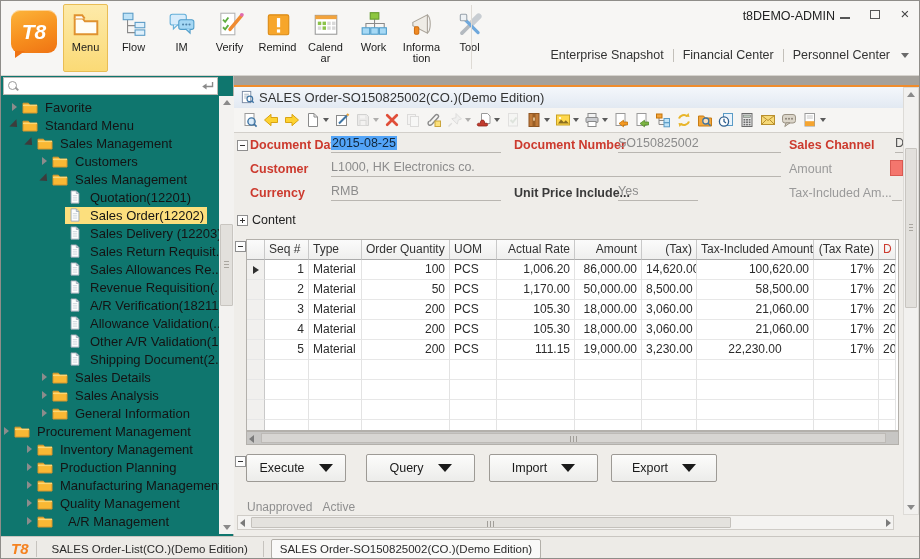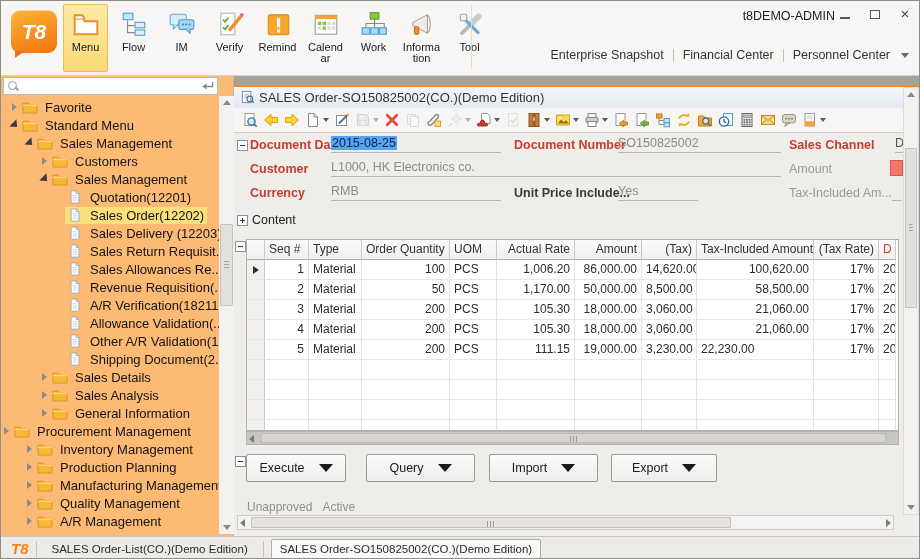--- a/index.html
+++ b/index.html
@@ -26,21 +26,21 @@
   .winbtn { width:16px; height:14px; display:flex; align-items:center; justify-content:center; cursor:pointer; }
   .wmin { width:10px; height:2px; background:#555; margin-top:8px; }
   .wmax { width:10px; height:9px; border:1.5px solid #555; }
   .wclose { font-size:15px; color:#444; line-height:12px; }
   .navlinks { position:absolute; right:12px; top:47px; display:flex; align-items:center; gap:9px; font-size:12.5px; color:#333; }
   .navlink { cursor:pointer; }
   .navsep { width:1px; height:13px; background:#c3c0ba; }
   .navcaret { width:0; height:0; border-left:4px solid transparent; border-right:4px solid transparent; border-top:5px solid #6a6a6a; margin-left:2px; }
 
   
-  .sidebar { position:absolute; left:0; top:75px; width:233px; height:460px; background:#fdba74; border-right:1px solid #b9b5af; }
+  .sidebar { position:absolute; left:0; top:75px; width:233px; height:460px; background:#0f766e; border-right:1px solid #b9b5af; }
   .search { position:absolute; left:2px; top:1px; width:215px; height:18px; border:1px solid #bdbab5; background:#fff; display:flex; align-items:center; padding:0 3px; }
   .search input { flex:1; border:none; outline:none; font-size:11px; min-width:0; }
   .mag { width:12px; height:12px; position:relative; margin-right:3px; }
   .mag::before { content:""; position:absolute; left:1px; top:1px; width:7px; height:7px; border:1.5px solid #9a9a9a; border-radius:50%; }
   .mag::after { content:""; position:absolute; left:8px; top:8px; width:4px; height:1.5px; background:#9a9a9a; transform:rotate(45deg); }
   .tree { position:absolute; left:0; top:22px; width:218px; height:436px; overflow:hidden; }
   .titem { height:18px; display:flex; align-items:center; white-space:nowrap; cursor:pointer; }
   .tarrow { width:11px; height:11px; display:flex; align-items:center; justify-content:center; flex:0 0 11px; }
   .ac { width:0; height:0; border-left:5px solid #8c8c8c; border-top:4px solid transparent; border-bottom:4px solid transparent; }
   .ae { width:0; height:0; border-left:6px solid #3c3c3c; border-top:5px solid transparent; border-bottom:5px solid transparent; transform:rotate(45deg); }
@@ -569,21 +569,21 @@
                 <path d="M1 5.4h14" stroke="#fcd675" stroke-width="1.4"></path>
               </svg>
             </span>
             <span class="tlabel">Quality Management</span>
           </span>
         </div>
         <div class="titem" style="padding-left: 23px;">
           <span class="tarrow">
             <span class="ac"></span>
           </span>
-          <span style="display: flex; align-items: center;">
+          <span style="display: flex; align-items: center; gap: 8px;">
             <span class="tico">
               <svg viewBox="0 0 16 14">
                 <path d="M1 3.2h5.4L8 5.2h7v7.8H1z" fill="#f9b834" stroke="#d6952d"></path>
                 <path d="M1 5.4h14" stroke="#fcd675" stroke-width="1.4"></path>
               </svg>
             </span>
             <span class="tlabel">A/R Management</span>
           </span>
         </div>
         <div class="titem" style="padding-left: 23px;">
@@ -904,21 +904,21 @@
         </div>
         <div class="grow">
           <span class="gcell gsel" style="width: 18px; flex: 0 0 18px;"></span>
           <span class="gcell" style="width: 44px; flex: 0 0 44px; text-align: right;">5</span>
           <span class="gcell" style="width: 53px; flex: 0 0 53px; text-align: left;">Material</span>
           <span class="gcell" style="width: 88px; flex: 0 0 88px; text-align: right;">200</span>
           <span class="gcell" style="width: 47px; flex: 0 0 47px; text-align: left;">PCS</span>
           <span class="gcell" style="width: 78px; flex: 0 0 78px; text-align: right;">111.15</span>
           <span class="gcell" style="width: 67px; flex: 0 0 67px; text-align: right;">19,000.00</span>
           <span class="gcell" style="width: 55px; flex: 0 0 55px; text-align: right;">3,230.00</span>
-          <span class="gcell" style="width: 117px; flex: 0 0 117px; text-align: left;">22,230.00</span>
+          <span class="gcell" style="width: 117px; flex: 0 0 117px; text-align: center;">22,230.00</span>
           <span class="gcell" style="width: 65px; flex: 0 0 65px; text-align: right;">17%</span>
           <span class="gcell" style="width: 17px; flex: 0 0 17px; text-align: left;">20</span>
         </div>
         <div class="grow">
           <span class="gcell gsel" style="width: 18px; flex: 0 0 18px;"></span>
           <span class="gcell" style="width: 44px; flex: 0 0 44px;"></span>
           <span class="gcell" style="width: 53px; flex: 0 0 53px;"></span>
           <span class="gcell" style="width: 88px; flex: 0 0 88px;"></span>
           <span class="gcell" style="width: 47px; flex: 0 0 47px;"></span>
           <span class="gcell" style="width: 78px; flex: 0 0 78px;"></span>

